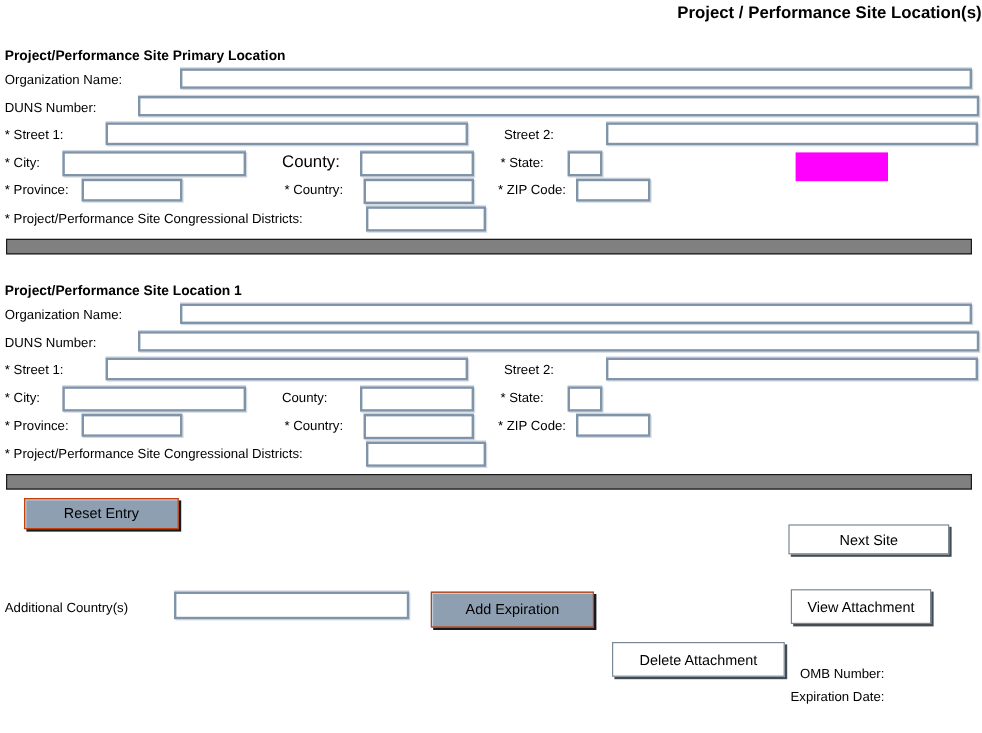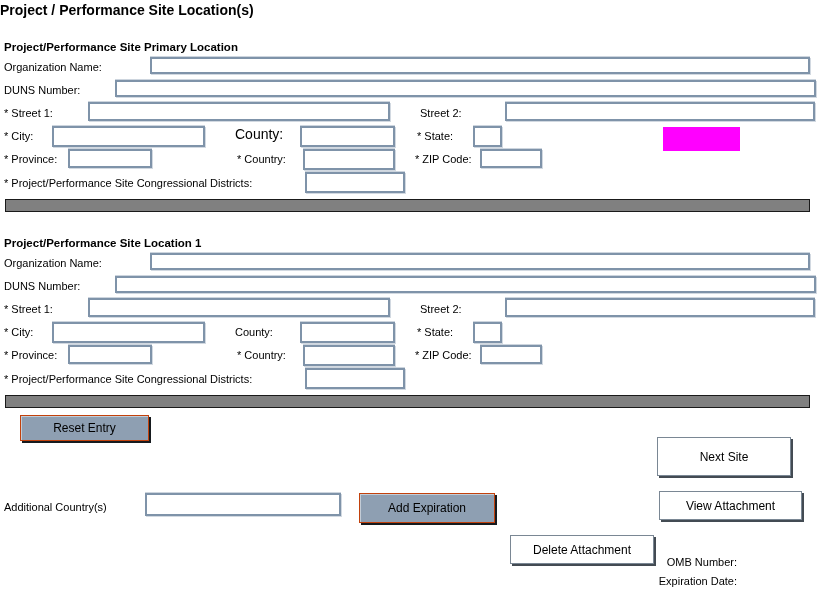--- a/index.html
+++ b/index.html
@@ -5,21 +5,21 @@
   * { margin:0; padding:0; box-sizing:border-box; }
   html,body { background:#fff; }
   body {
     width:818px; height:611px; position:relative; overflow:hidden;
     font-family:"Liberation Sans", sans-serif; color:#000;
   }
   .page { position:relative; width:818px; height:611px; }
 
   .page-title {
     position:absolute; top:2px; left:0; width:818px;
-    text-align:left; font-weight:bold; font-size:14px;
+    text-align:right; font-weight:bold; font-size:14px;
   }
 
   .section { position:absolute; left:0; width:648px; height:172px; }
   .sec-primary { top:41px; }
   .sec-loc1   { top:237px; }
 
   .section-header {
     position:absolute; left:4px; top:0;
     font-weight:bold; font-size:11.5px; white-space:nowrap;
   }
@@ -51,24 +51,24 @@
   .btn-blue {
     background:#8E9FB2; border:1px solid #c2410c;
     box-shadow:2px 2px 0 #161a1e, inset 1px 1px 0 #c3ccd6;
   }
   .btn-white {
     background:#fff; border:1px solid #7a8794;
     box-shadow:2px 2px 0 #434b53;
   }
 
   .btn-reset  { left:20px;  top:415px; width:129px; height:26px; }
-  .btn-next   { left:657px; top:437px; width:134px; height:39px; }
+  .btn-next   { left:657px; top:437px; width:134px; height:25px; }
   .btn-add    { left:359px; top:493px; width:136px; height:30px; }
   .btn-delete { left:510px; top:491px; width:144px; height:29px;margin-top:44px; }
-  .btn-view   { left:659px; top:491px; width:143px; height:29px; }
+  .btn-view   { left:659px; top:491px; width:117px; height:29px; }
 
   .additional-label { left:4px; top:501px; }
   .inp-attach { left:145px; top:493px; width:196px; height:23px; }
 
   .footer-line {
     position:absolute; left:460px; width:277px;
     text-align:right; font-size:11px; white-space:nowrap;
   }
   .footer-omb { top:556px; }
   .footer-exp { top:575px; }

